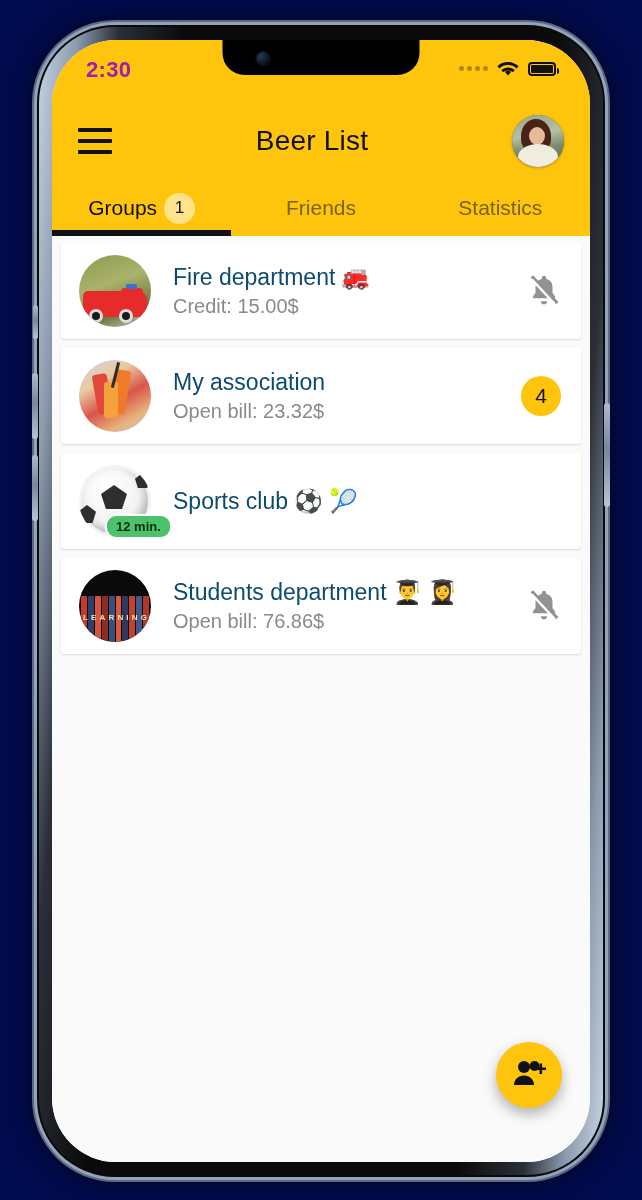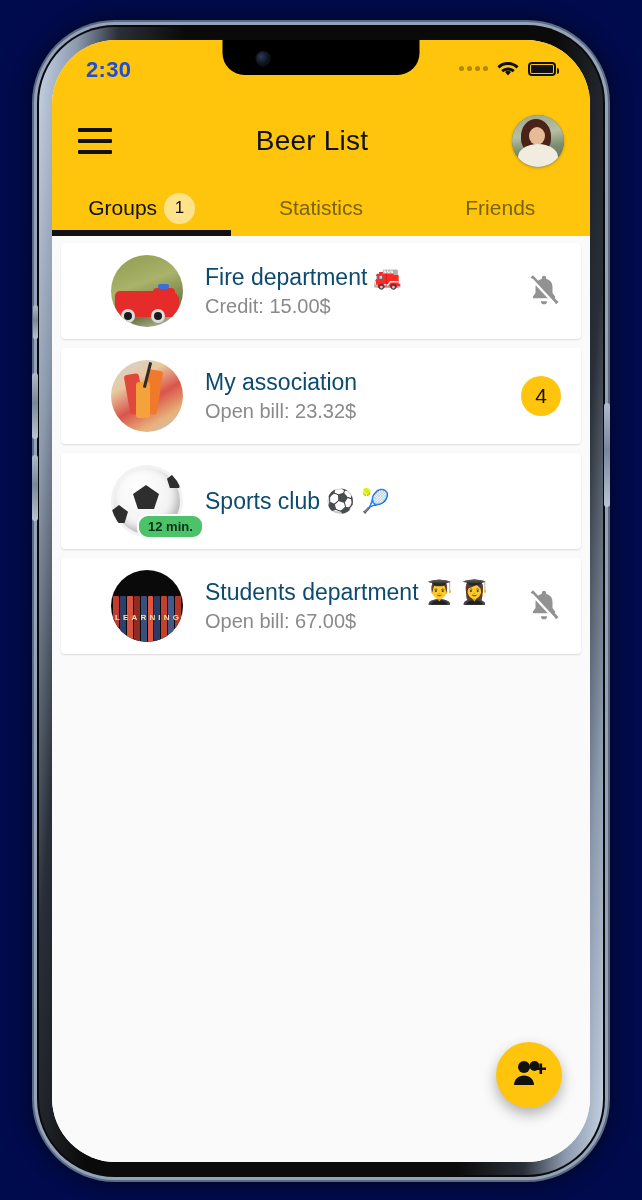--- a/index.html
+++ b/index.html
@@ -39,21 +39,21 @@
     overflow:hidden;
     background:#FAFAFA;
   }
 
   
   .statusbar{
     height:62px; background:#FFC40C;
     display:flex; align-items:flex-start; justify-content:space-between;
     padding:17px 34px 0 34px; position:relative;
   }
-  .clock{ font-size:22px; font-weight:700; color:#1d4ed8; letter-spacing:.3px; }
+  .clock{ font-size:22px; font-weight:700; color:#a21caf; letter-spacing:.3px; }
   .status-right{ display:flex; align-items:center; gap:9px; padding-top:3px; }
   .sig-dots{ display:flex; gap:3px; align-items:center; }
   .sig-dots i{ width:5px;height:5px;border-radius:50%;background:#b08800;display:block; }
   .wifi{ width:22px; height:17px; position:relative; }
   .battery{
     width:28px;height:14px;border:2px solid #111;border-radius:4px;position:relative;
     background:#111; background-clip:content-box; padding:1px;
   }
   .battery:after{ content:""; position:absolute; right:-5px; top:4px; width:2.5px;height:6px;
     background:#111; border-radius:0 2px 2px 0; }
@@ -108,21 +108,21 @@
   }
 
   
   .content{ background:#FAFAFA; height:960px; position:relative; padding-top:7px; }
   .card{
     background:#fff; margin:0 9px 9px 9px; height:96px;
     border-radius:4px; display:flex; align-items:center; padding:0 20px 0 18px;
     box-shadow:0 1px 2px rgba(0,0,0,.13);
   }
   .ava{
-    width:72px;height:72px;border-radius:50%; position:relative; flex:0 0 72px; overflow:visible;margin-left:32px;
+    width:72px;height:72px;border-radius:50%; position:relative; flex:0 0 72px; overflow:visible;
   }
   .ava-img{ position:absolute; inset:0; border-radius:50%; overflow:hidden; }
   .card-text{ flex:1; padding-left:22px; min-width:0; }
   .card-title{ font-size:23px; color:#0c4a6e; white-space:nowrap; }
   .card-sub{ font-size:20px; color:#8a8a8a; margin-top:4px; white-space:nowrap; }
   .bell{ width:34px;height:38px; flex:0 0 34px; opacity:.85; }
   .count-badge{
     width:40px;height:40px;border-radius:50%;background:#FFC40C;color:#111;
     font-size:21px; display:flex; align-items:center; justify-content:center; flex:0 0 40px;
   }
@@ -231,24 +231,24 @@
           <div class="dress"></div>
       </div>
     </div>
 
     <div class="tabs">
       <div class="tab active">
         <span>Groups</span>
         <span class="tab-badge">1</span>
       </div>
       <div class="tab">
+        <span>Friends</span>
+      </div>
+      <div class="tab">
         <span>Statistics</span>
-      </div>
-      <div class="tab">
-        <span>Friends</span>
       </div>
       <div class="tab-indicator"></div>
     </div>
 
     <div class="content">
 
       <div class="card">
         <div class="ava">
           <div class="ava-img art-fire">
             <div class="stripe"></div>
@@ -327,21 +327,21 @@
                 <span>R</span>
                 <span>N</span>
                 <span>I</span>
                 <span>N</span>
                 <span>G</span>
               </div>
           </div>
         </div>
         <div class="card-text">
           <div class="card-title">Students department 👨‍🎓 👩‍🎓</div>
-          <div class="card-sub">Open bill: 67.00$</div>
+          <div class="card-sub">Open bill: 76.86$</div>
         </div>
         <div class="bell">
           <svg width="34" height="38" viewBox="0 0 24 26">
             <path d="M12 2.2a1.5 1.5 0 0 1 1.5 1.5v.6a6 6 0 0 1 4.5 5.8v4.3l1.8 2.4v1.3H4.2v-1.3L6 14.4v-4.3a6 6 0 0 1 4.5-5.8v-.6A1.5 1.5 0 0 1 12 2.2Z" fill="#808080"></path>
             <path d="M9.8 20.2h4.4a2.2 2.2 0 0 1-4.4 0Z" fill="#808080"></path>
             <path d="M3.4 2.6 21.4 21.6" stroke="#808080" stroke-width="2.3" fill="none"></path>
             <path d="M3.4 4.8 19.4 22" stroke="#ffffff" stroke-width="1.6" fill="none"></path>
           </svg>
         </div>
       </div>

